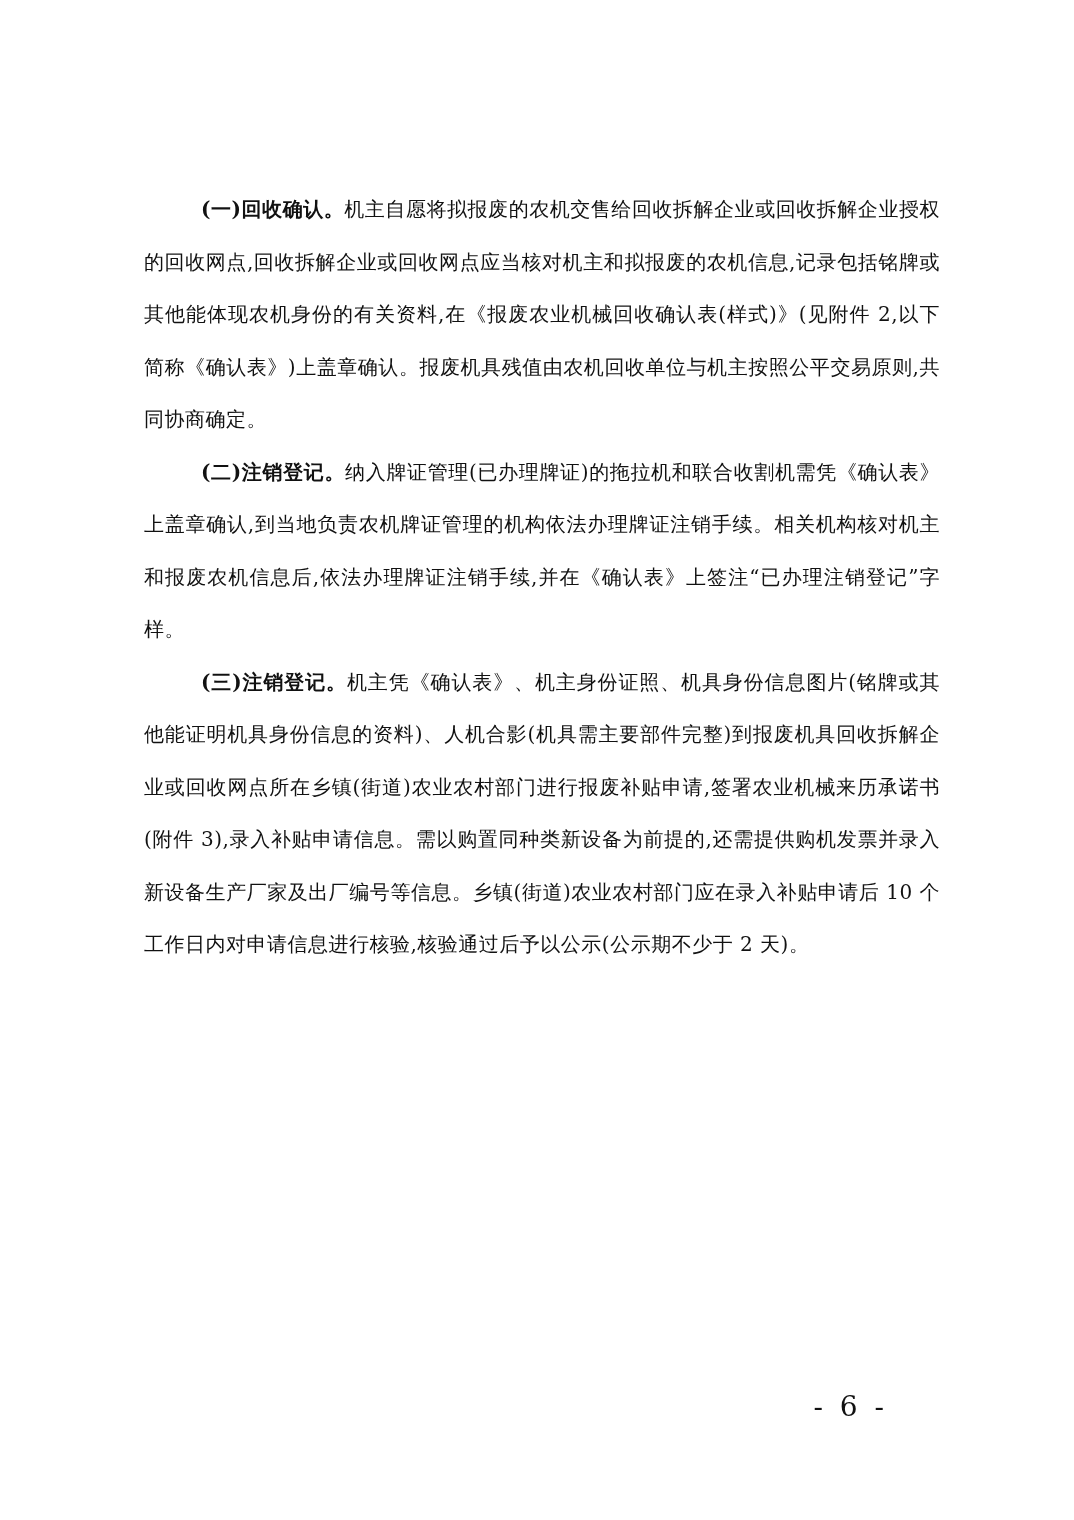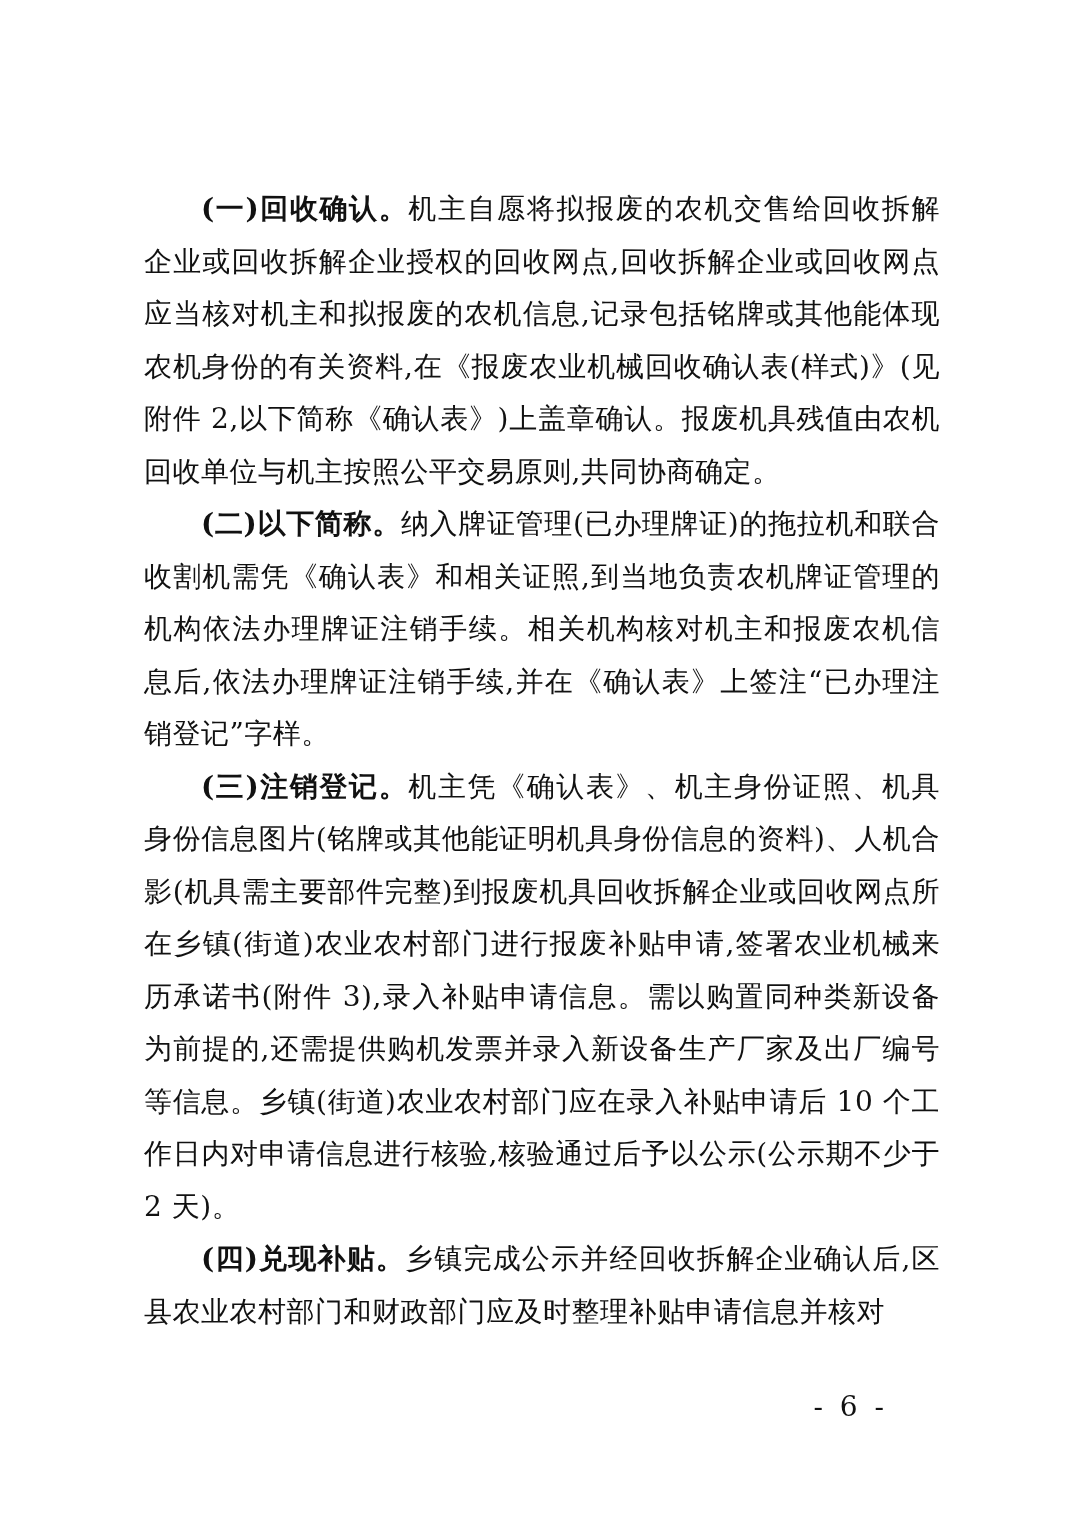--- a/index.html
+++ b/index.html
@@ -18,21 +18,21 @@
   }
   .content {
     position: absolute;
     left: 144px;
     top: 183px;
     width: 796px;
   }
   .para {
     margin: 0;
     padding: 0;
-    font-size: 28px;
+    font-size: 20px;
     line-height: 52.5px;
     text-align: justify;
     text-justify: inter-ideograph;
     text-indent: 57px;
     letter-spacing: 0.5px;
     word-break: break-all;
   }
   .para-head {
     font-weight: 700;
   }
@@ -47,22 +47,21 @@
   }
 </style>
 </head>
 <body>
 
 <div class="page">
   <div class="content">
 
     <p class="para"><span class="para-head">(一)回收确认。</span><span>机主自愿将拟报废的农机交售给回收拆解企业或回收拆解企业授权的回收网点,回收拆解企业或回收网点应当核对机主和拟报废的农机信息,记录包括铭牌或其他能体现农机身份的有关资料,在《报废农业机械回收确认表(样式)》(见附件 2,以下简称《确认表》)上盖章确认。报废机具残值由农机回收单位与机主按照公平交易原则,共同协商确定。</span></p>
 
-    <p class="para"><span class="para-head">(二)以下简称。</span><span>纳入牌证管理(已办理牌证)的拖拉机和联合收割机需凭《确认表》和相关证照,到当地负责农机牌证管理的机构依法办理牌证注销手续。相关机构核对机主和报废农机信息后,依法办理牌证注销手续,并在《确认表》上签注“已办理注销登记”字样。</span></p>
+    <p class="para"><span class="para-head">(二)注销登记。</span><span>纳入牌证管理(已办理牌证)的拖拉机和联合收割机需凭《确认表》上盖章确认,到当地负责农机牌证管理的机构依法办理牌证注销手续。相关机构核对机主和报废农机信息后,依法办理牌证注销手续,并在《确认表》上签注“已办理注销登记”字样。</span></p>
 
     <p class="para"><span class="para-head">(三)注销登记。</span><span>机主凭《确认表》、机主身份证照、机具身份信息图片(铭牌或其他能证明机具身份信息的资料)、人机合影(机具需主要部件完整)到报废机具回收拆解企业或回收网点所在乡镇(街道)农业农村部门进行报废补贴申请,签署农业机械来历承诺书(附件 3),录入补贴申请信息。需以购置同种类新设备为前提的,还需提供购机发票并录入新设备生产厂家及出厂编号等信息。乡镇(街道)农业农村部门应在录入补贴申请后 10 个工作日内对申请信息进行核验,核验通过后予以公示(公示期不少于 2 天)。</span></p>
 
-    <p class="para"><span class="para-head">(四)兑现补贴。</span><span>乡镇完成公示并经回收拆解企业确认后,区县农业农村部门和财政部门应及时整理补贴申请信息并核对</span></p>
 
   </div>
 
   <div class="page-number">- 6 -</div>
 </div>
 
 </body></html>

